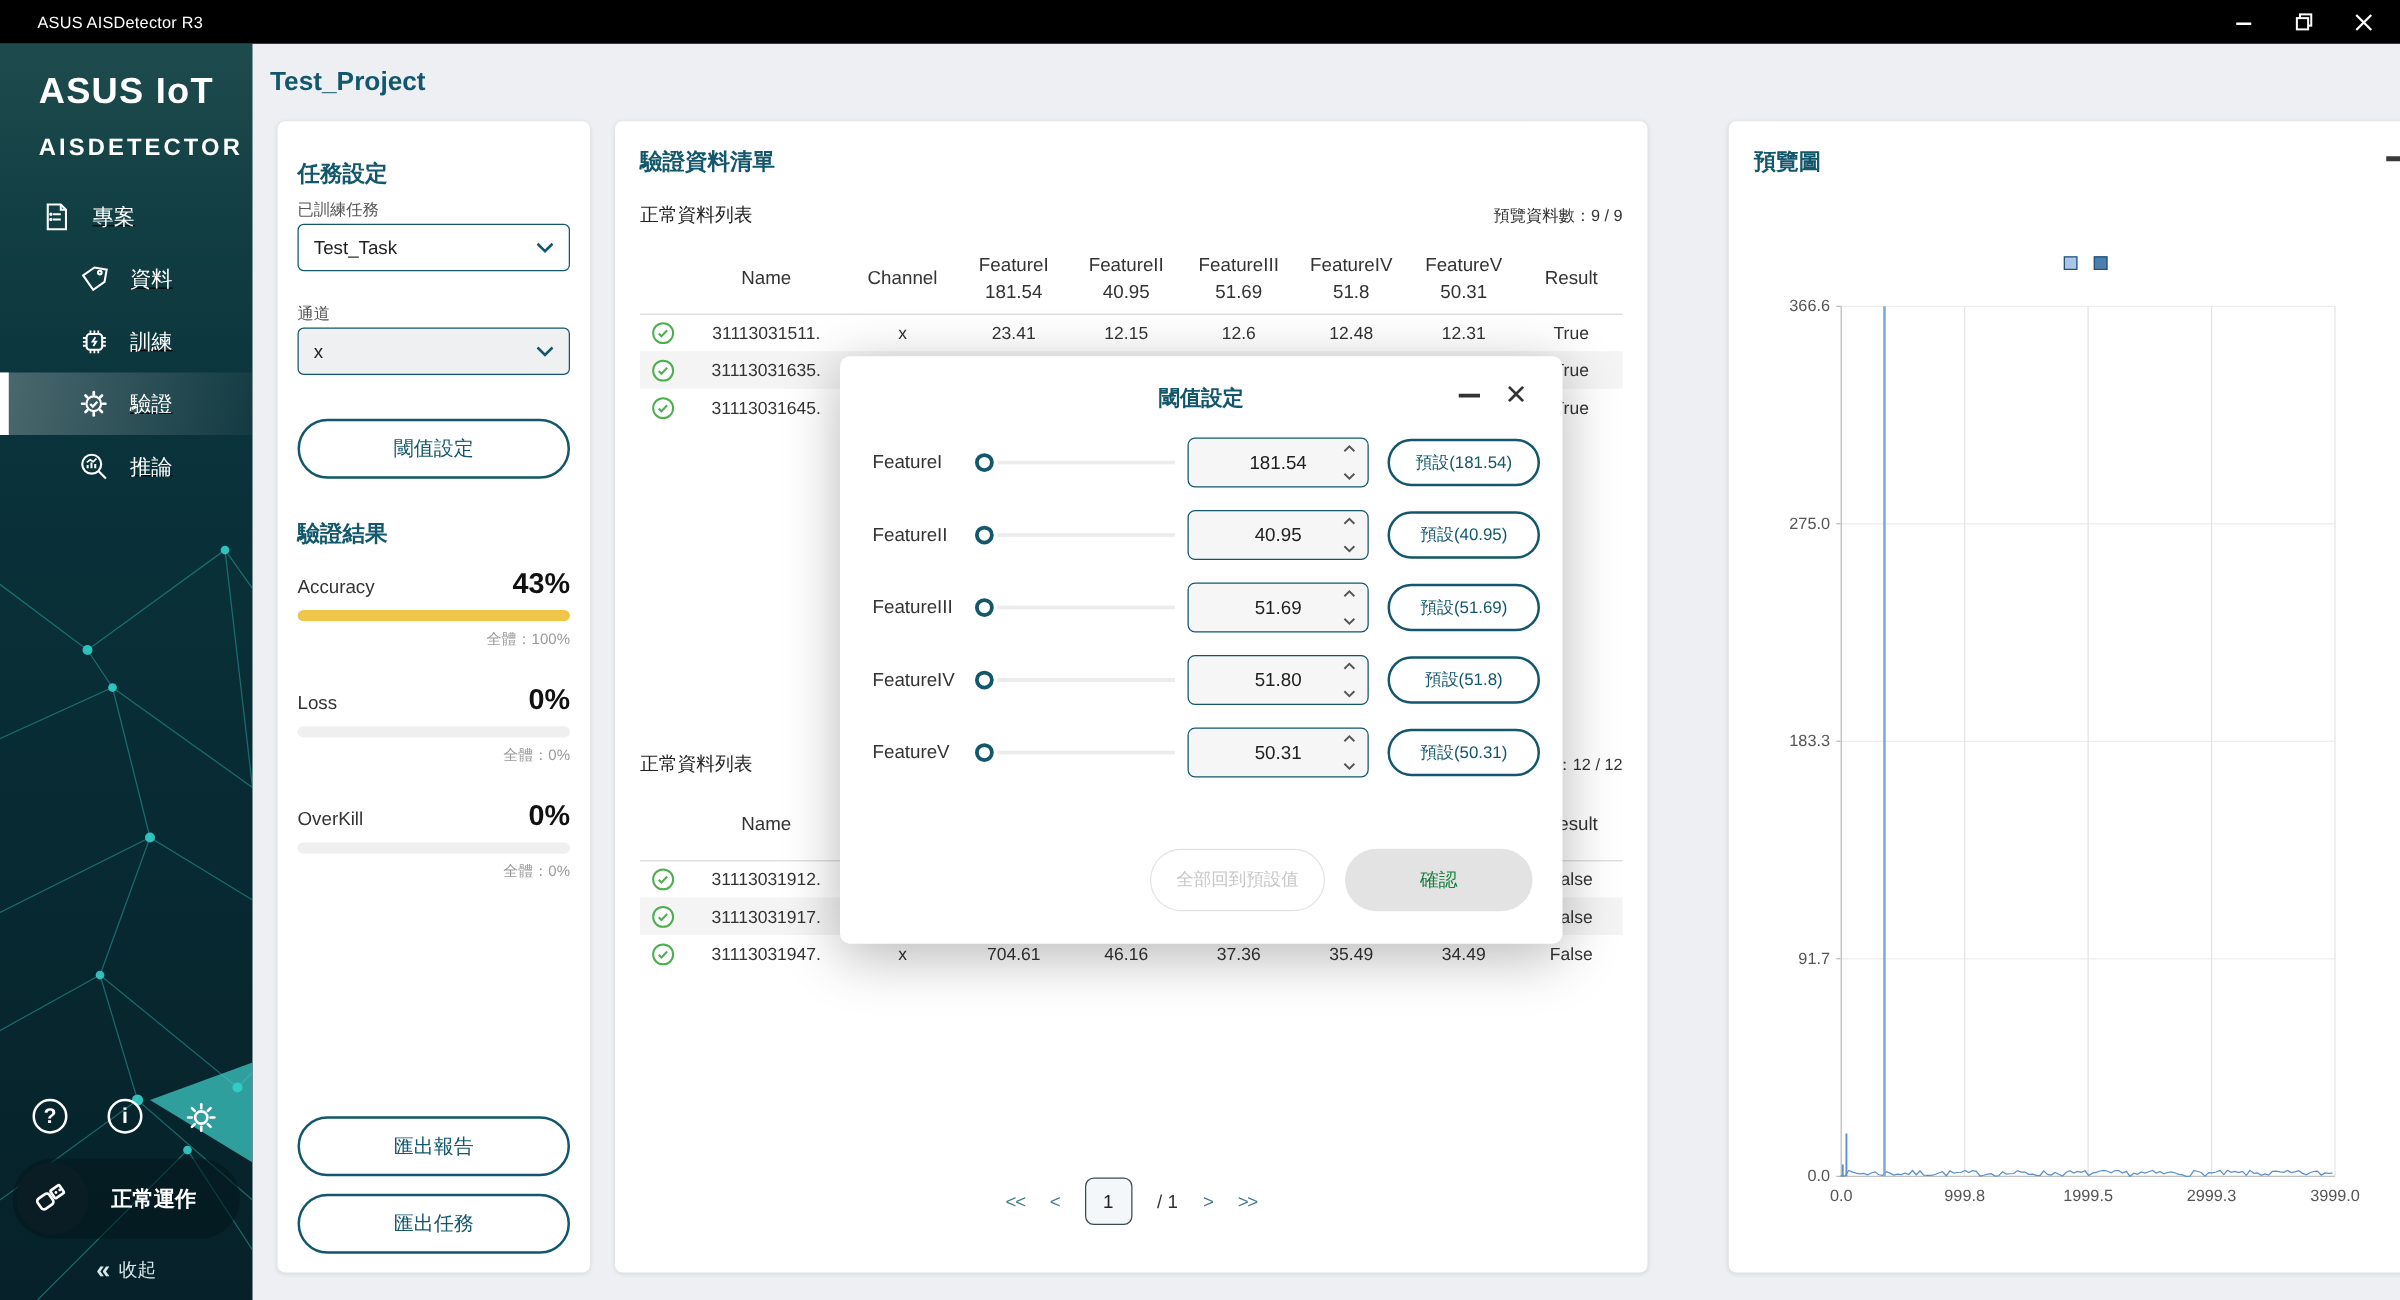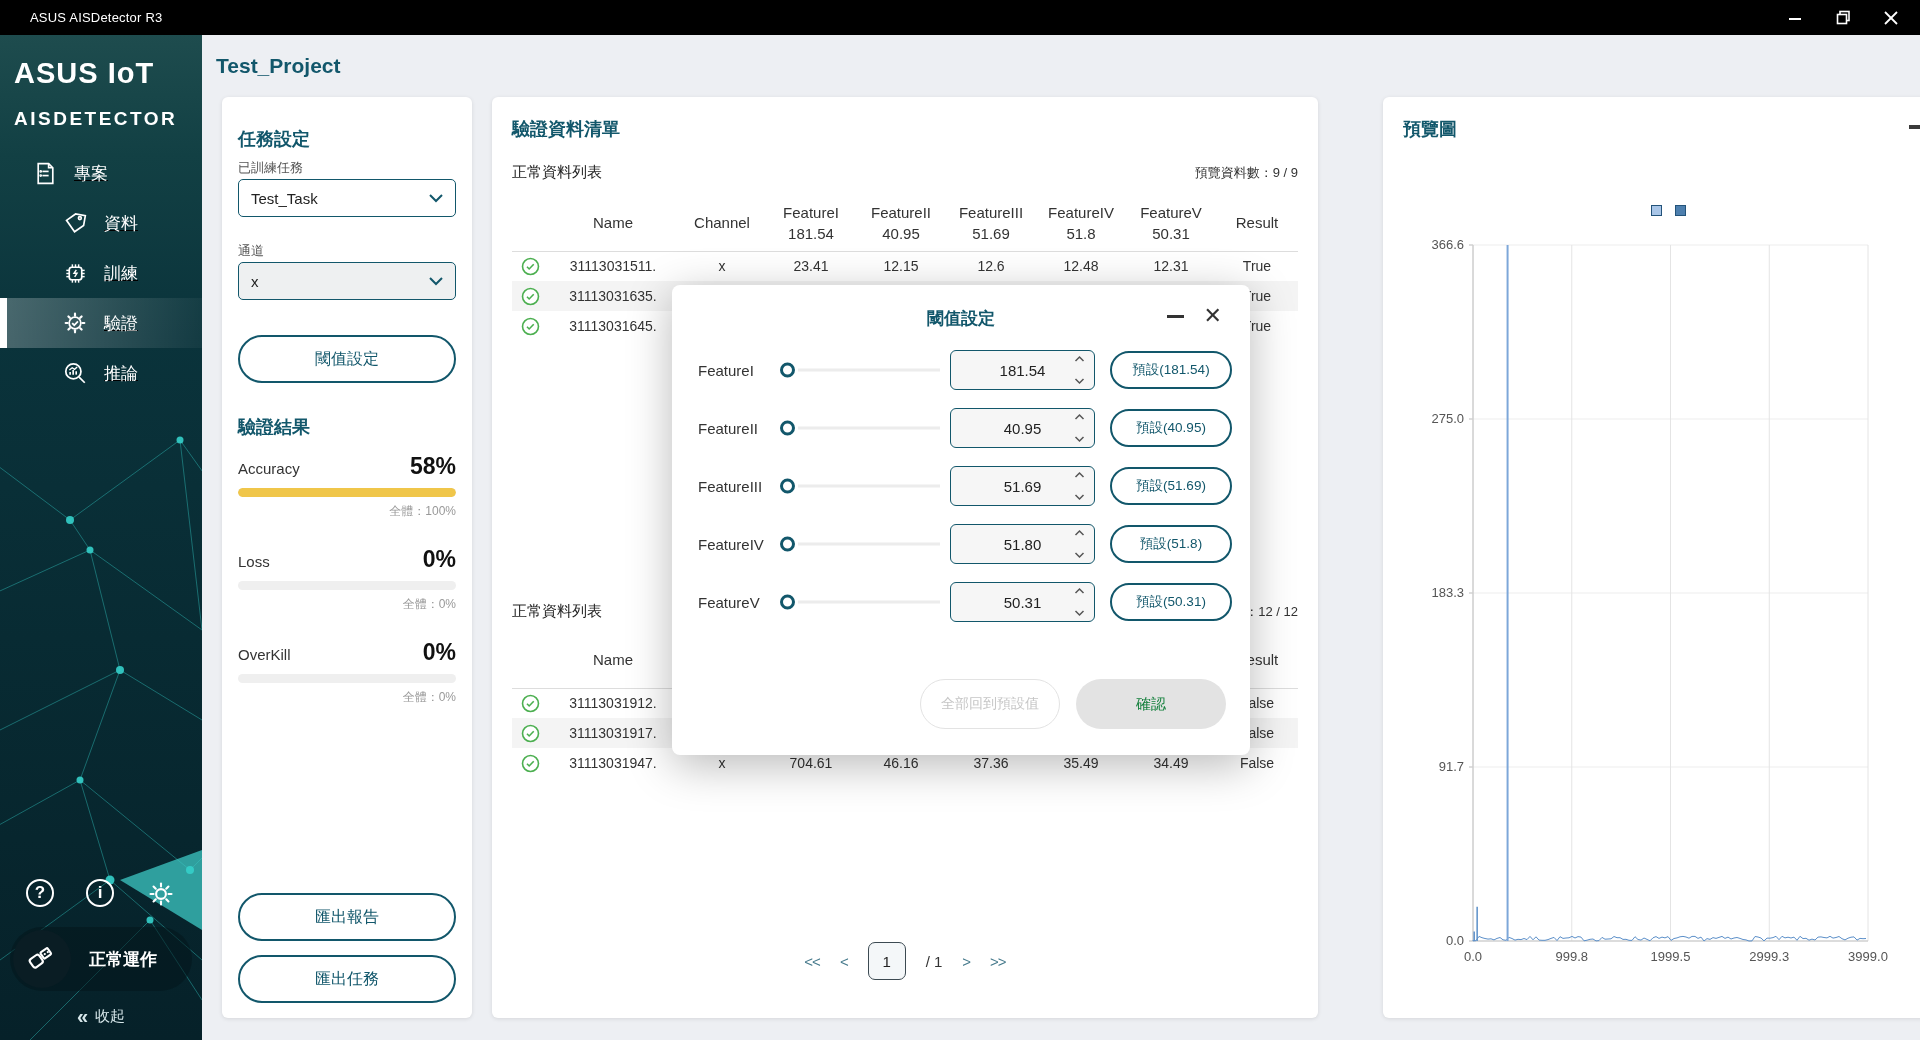--- a/index.html
+++ b/index.html
@@ -10,21 +10,21 @@
   
   .titlebar { position:absolute; left:0; top:0; width:1920px; height:35px; background:#000; display:flex; align-items:center; z-index:50; }
   .titlebar-title { color:#fff; font-size:13px; margin-left:30px; letter-spacing:.2px; }
   .win-btns { margin-left:auto; display:flex; align-items:center; gap:26px; padding-right:18px; }
   .win-btn { width:22px; height:22px; display:flex; align-items:center; justify-content:center; cursor:pointer; }
 
   
   .sidebar { position:absolute; left:0; top:35px; width:202px; height:1005px; z-index:20;
     background:linear-gradient(180deg,#1e4c4e 0%,#124044 12%,#0a333b 30%,#082b33 60%,#062129 100%); overflow:hidden; }
   .net-bg { position:absolute; left:0; bottom:0; width:202px; height:640px; pointer-events:none; }
-  .logo { position:relative; padding:22px 0 0 14px; color:#fff; z-index:2; }
+  .logo { position:relative; padding:22px 0 0 31px; color:#fff; z-index:2; }
   .logo-1 { font-size:29px; font-weight:bold; letter-spacing:1px; }
   .logo-2 { font-size:19px; font-weight:bold; letter-spacing:2.5px; margin-top:18px; }
   #menu { position:relative; margin-top:18px; z-index:2;text-decoration:underline; }
   .menu-item { height:50px; display:flex; align-items:center; color:#fff; cursor:pointer; position:relative; }
   .menu-item .mi-icon { width:26px; height:26px; margin-left:32px; display:flex; align-items:center; justify-content:center; }
   .menu-item.sub .mi-icon { margin-left:62px; }
   .menu-item .mi-label { font-size:17px; margin-left:16px; }
   .menu-item.active { background:linear-gradient(90deg,rgba(255,255,255,.26),rgba(255,255,255,.04)); }
   .menu-item.active::before { content:""; position:absolute; left:0; top:0; width:7px; height:100%; background:#fff; }
   .sb-bottom { position:absolute; left:0; bottom:0; width:202px; z-index:2; }
@@ -310,21 +310,21 @@
             <path d="M1 1l6 6 6-6" fill="none" stroke="#12576b" stroke-width="2"></path>
           </svg>
       </div>
       <button class="pill-btn abs" style="left:16px;top:238px;width:218px;height:48px;">閾值設定</button>
 
       <div class="card-title abs" style="left:16px;top:318px;">驗證結果</div>
       <div id="metrics" class="abs" style="left:16px;top:356px;width:218px;">
           <div class="metric">
             <div class="metric-row">
               <span class="metric-label">Accuracy</span>
-              <span class="metric-value">58%</span>
+              <span class="metric-value">43%</span>
             </div>
             <div class="metric-bar">
               <div class="metric-fill" style="width: 100%; background: rgb(240, 198, 74);"></div>
             </div>
             <div class="metric-overall">全體：100%</div>
           </div>
           <div class="metric" style="margin-top: 26px;">
             <div class="metric-row">
               <span class="metric-label">Loss</span>
               <span class="metric-value">0%</span>

